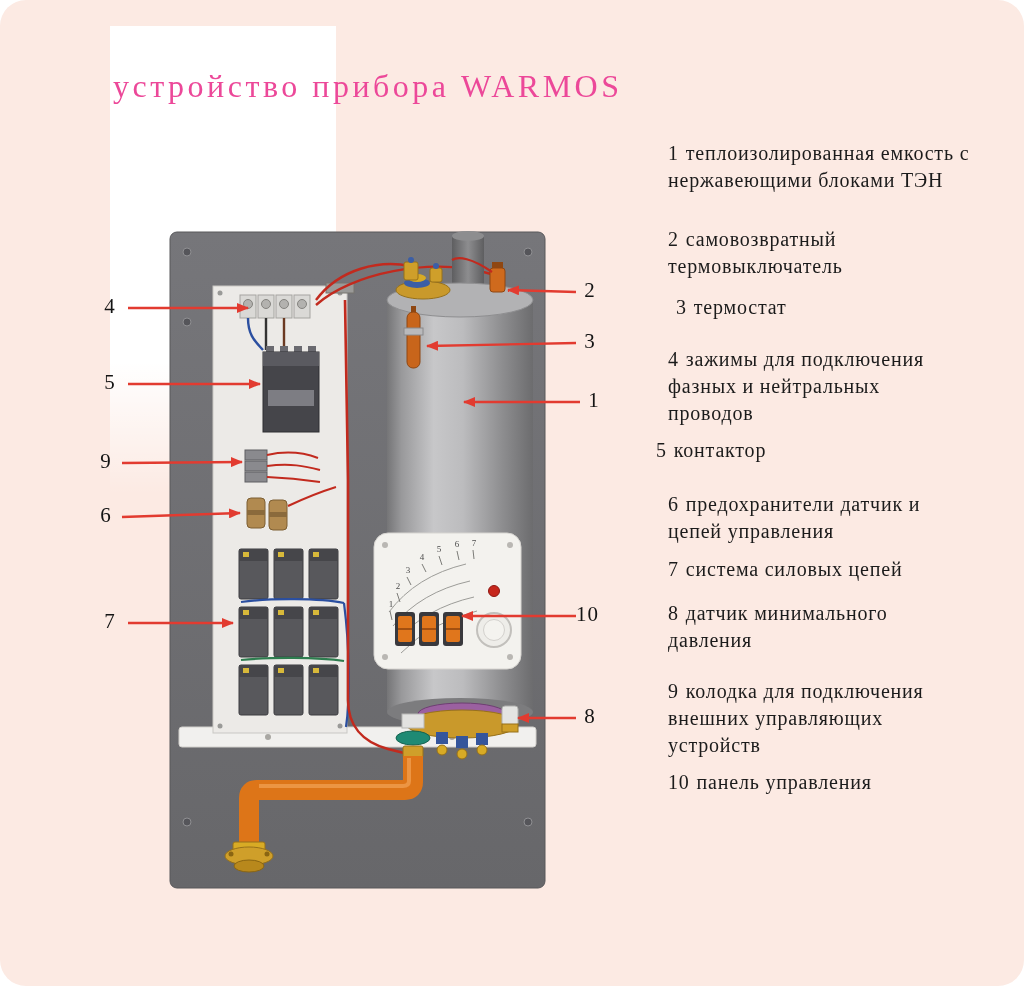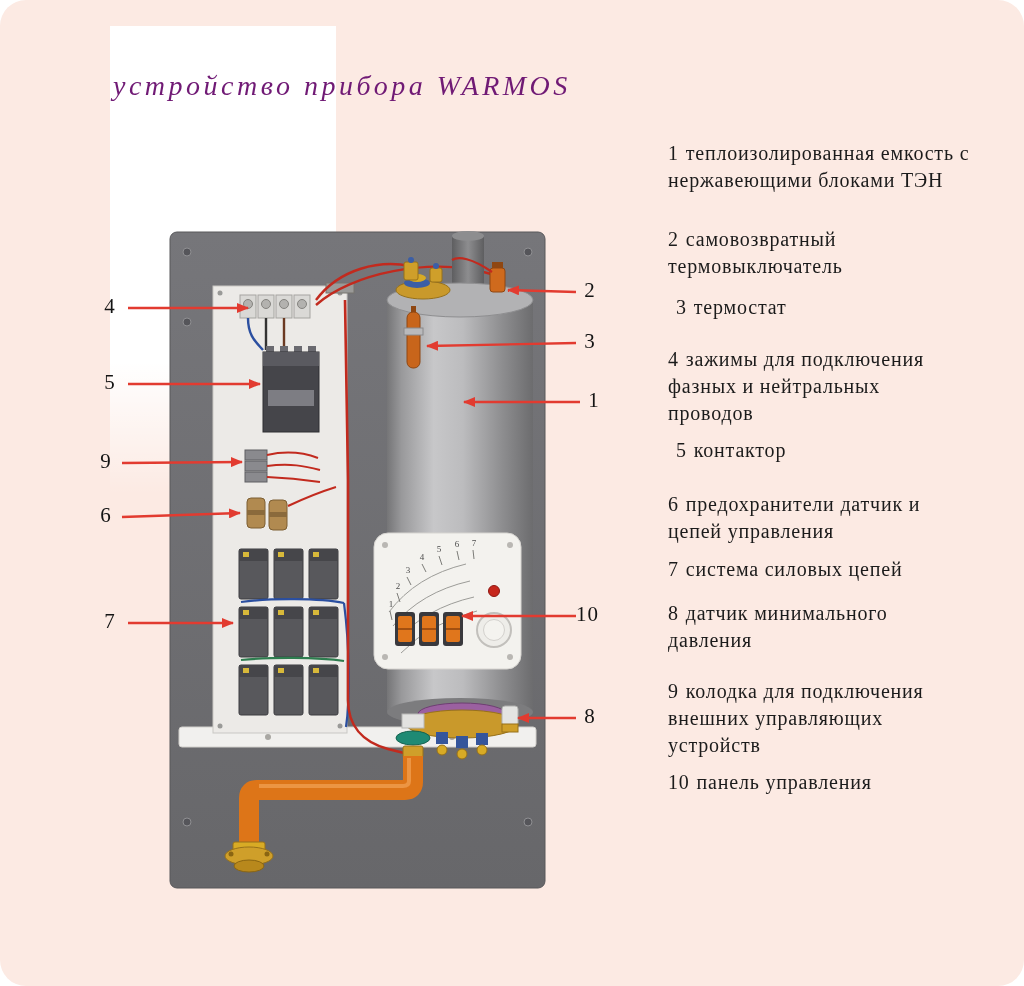--- a/index.html
+++ b/index.html
@@ -9,22 +9,22 @@
     font-family:"Liberation Serif", serif;
   }
   .page-bg{
     position:absolute;inset:0;border-radius:26px;background:#fceae3;
   }
   .white-patch{
     position:absolute;left:110px;top:26px;width:226px;height:468px;
     background:linear-gradient(180deg,#ffffff 0%,#ffffff 72%,rgba(255,255,255,0) 100%);
   }
   .title{
-    position:absolute;left:113px;top:68px;color:#701a75;
-    font-size:28px;line-height:36px;letter-spacing:3.5px;white-space:nowrap;font-style:italic;
+    position:absolute;left:113px;top:68px;color:#ec4899;
+    font-size:32px;line-height:36px;letter-spacing:3.5px;white-space:nowrap;
   }
   .callout-num{
     position:absolute;font-size:21px;color:#141414;letter-spacing:1px;
     text-align:center;min-width:20px;
   }
   .legend-item{
     position:absolute;left:668px;font-size:20px;line-height:27px;
     letter-spacing:0.8px;color:#1b1b1b;
   }
   .legend-item .num{margin-right:7px;}
@@ -327,21 +327,21 @@
   </div>
   <div class="legend-item" style="top:226px;width:230px">
     <span class="num">2</span><span>самовозвратный термовыключатель</span>
   </div>
   <div class="legend-item" style="top:294px;width:220px;left:676px">
     <span class="num">3</span><span>термостат</span>
   </div>
   <div class="legend-item" style="top:346px;width:285px">
     <span class="num">4</span><span>зажимы для подключения фазных и нейтральных проводов</span>
   </div>
-  <div class="legend-item" style="top:437px;width:220px;left:676px">
+  <div class="legend-item" style="top:437px;width:220px;left:656px">
     <span class="num">5</span><span>контактор</span>
   </div>
   <div class="legend-item" style="top:491px;width:300px">
     <span class="num">6</span><span>предохранители датчик и цепей управления</span>
   </div>
   <div class="legend-item" style="top:556px;width:300px">
     <span class="num">7</span><span>система силовых цепей</span>
   </div>
   <div class="legend-item" style="top:600px;width:245px">
     <span class="num">8</span><span>датчик минимального давления</span>

